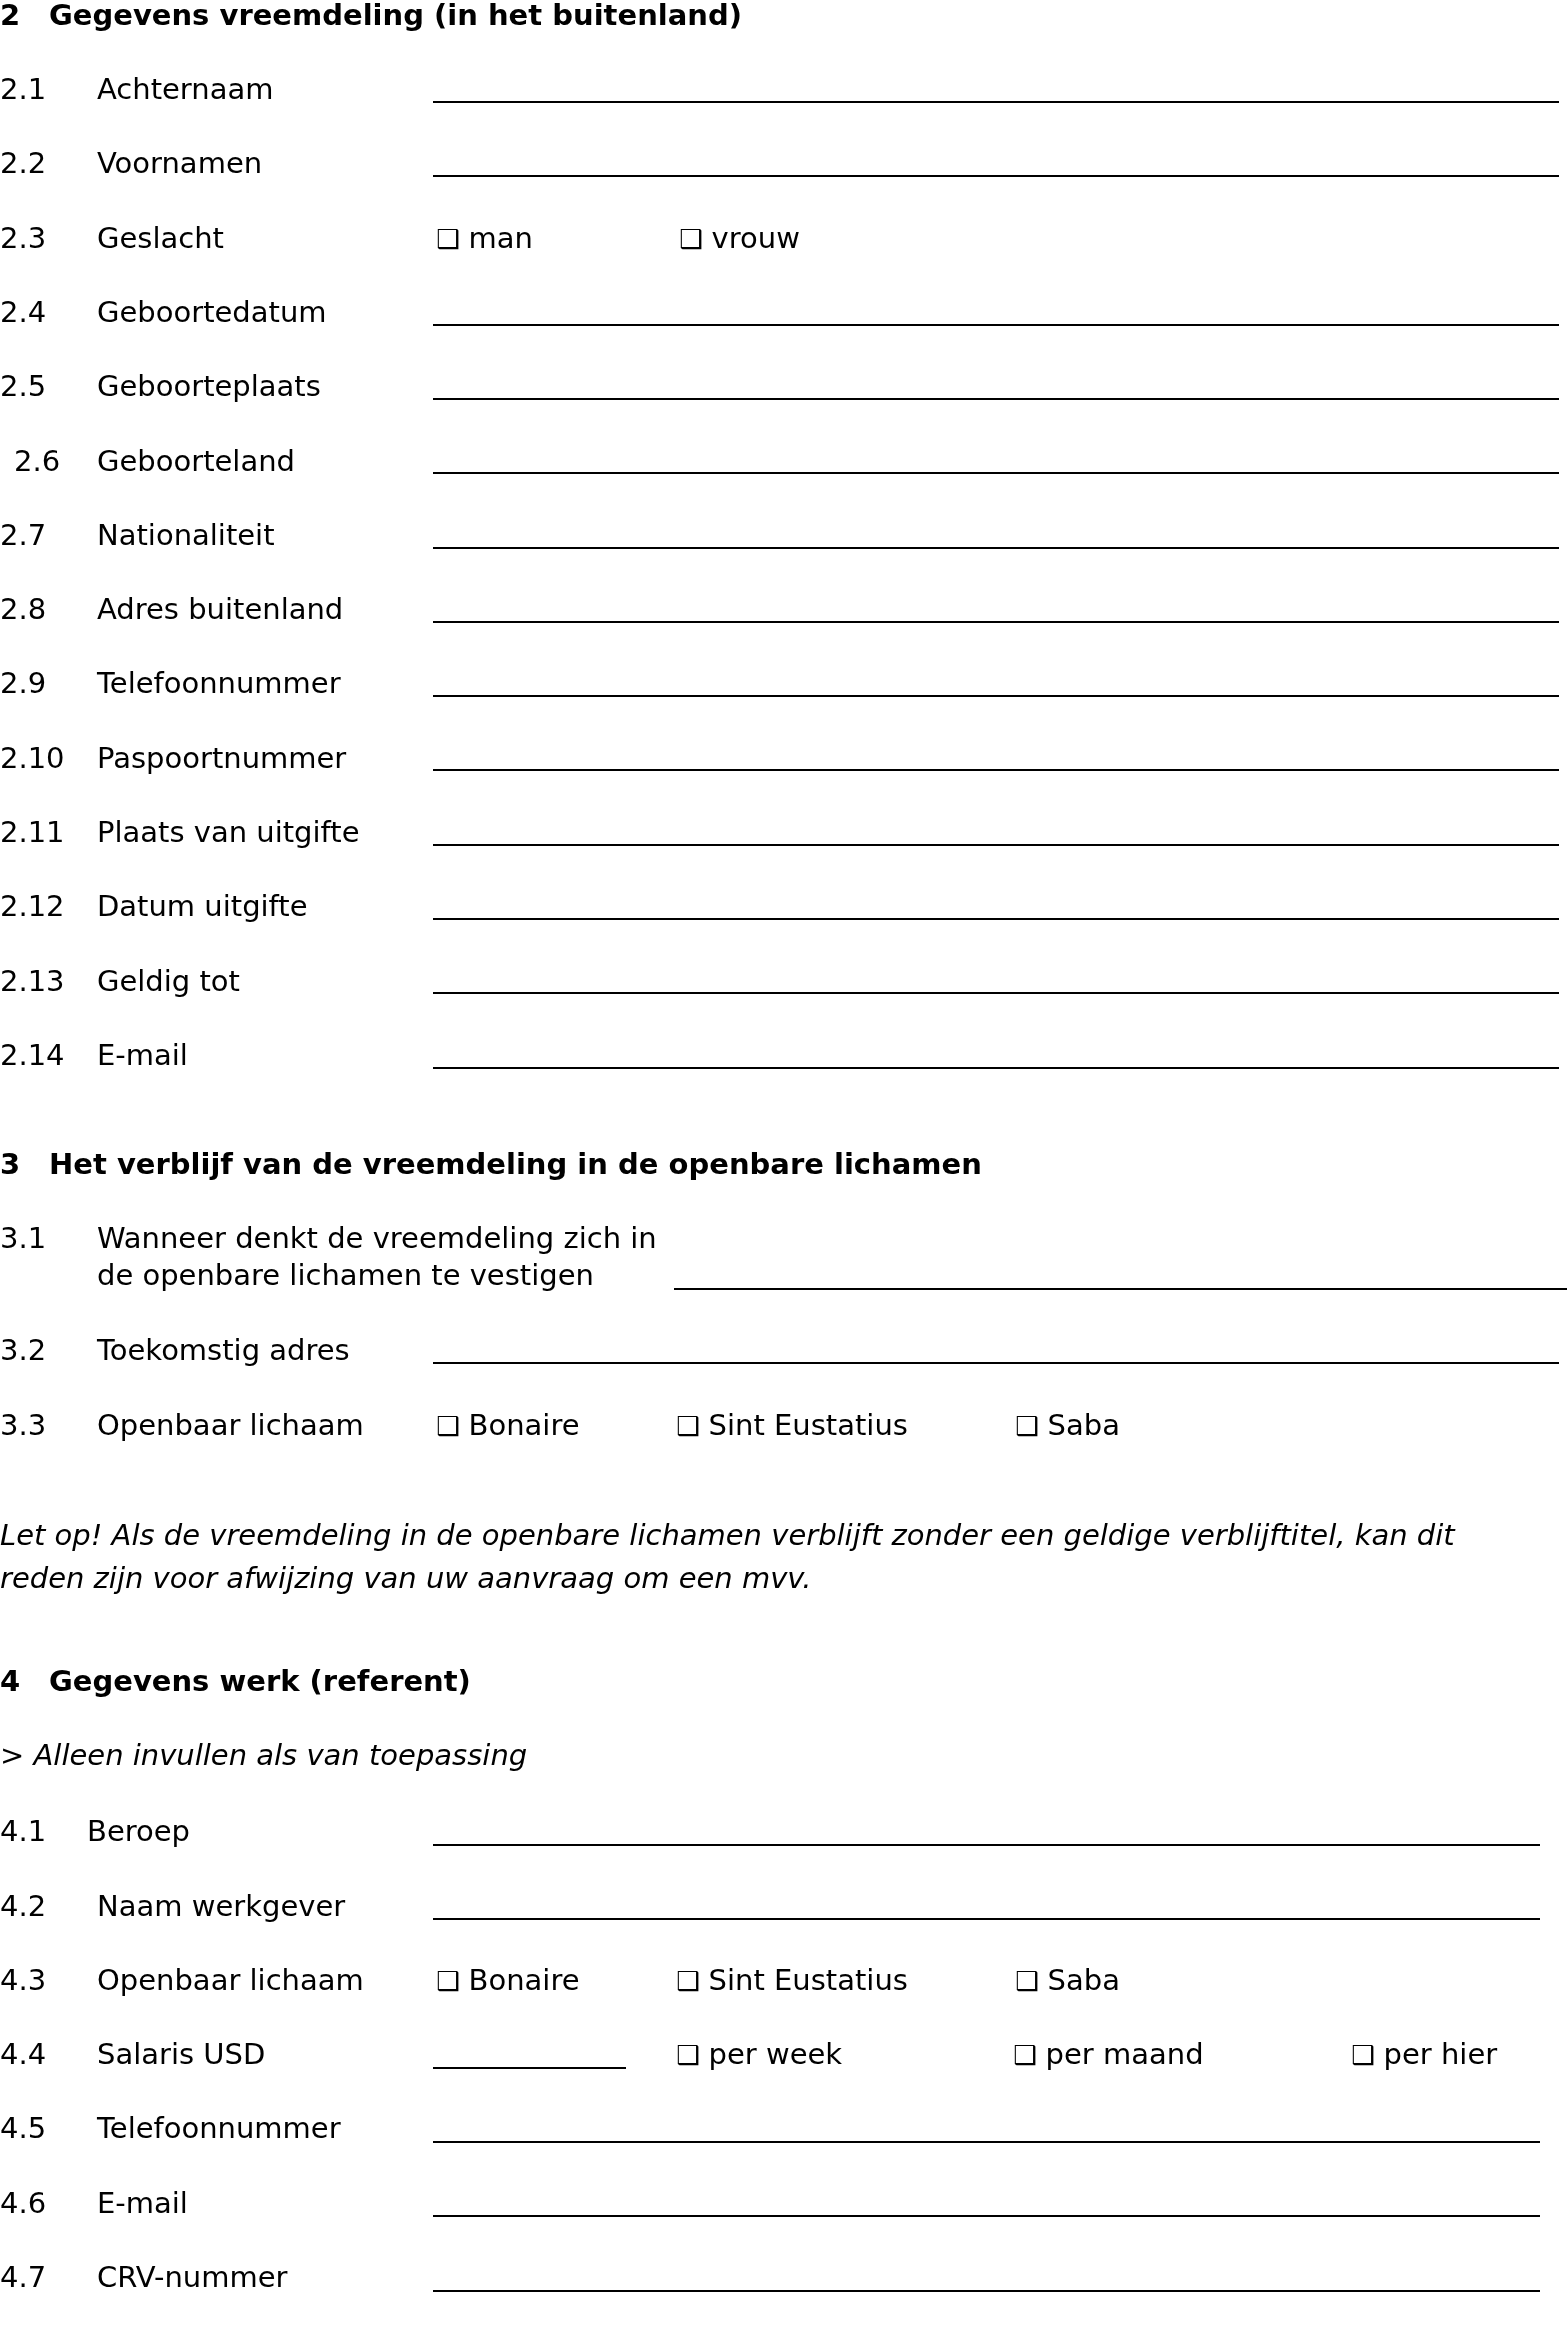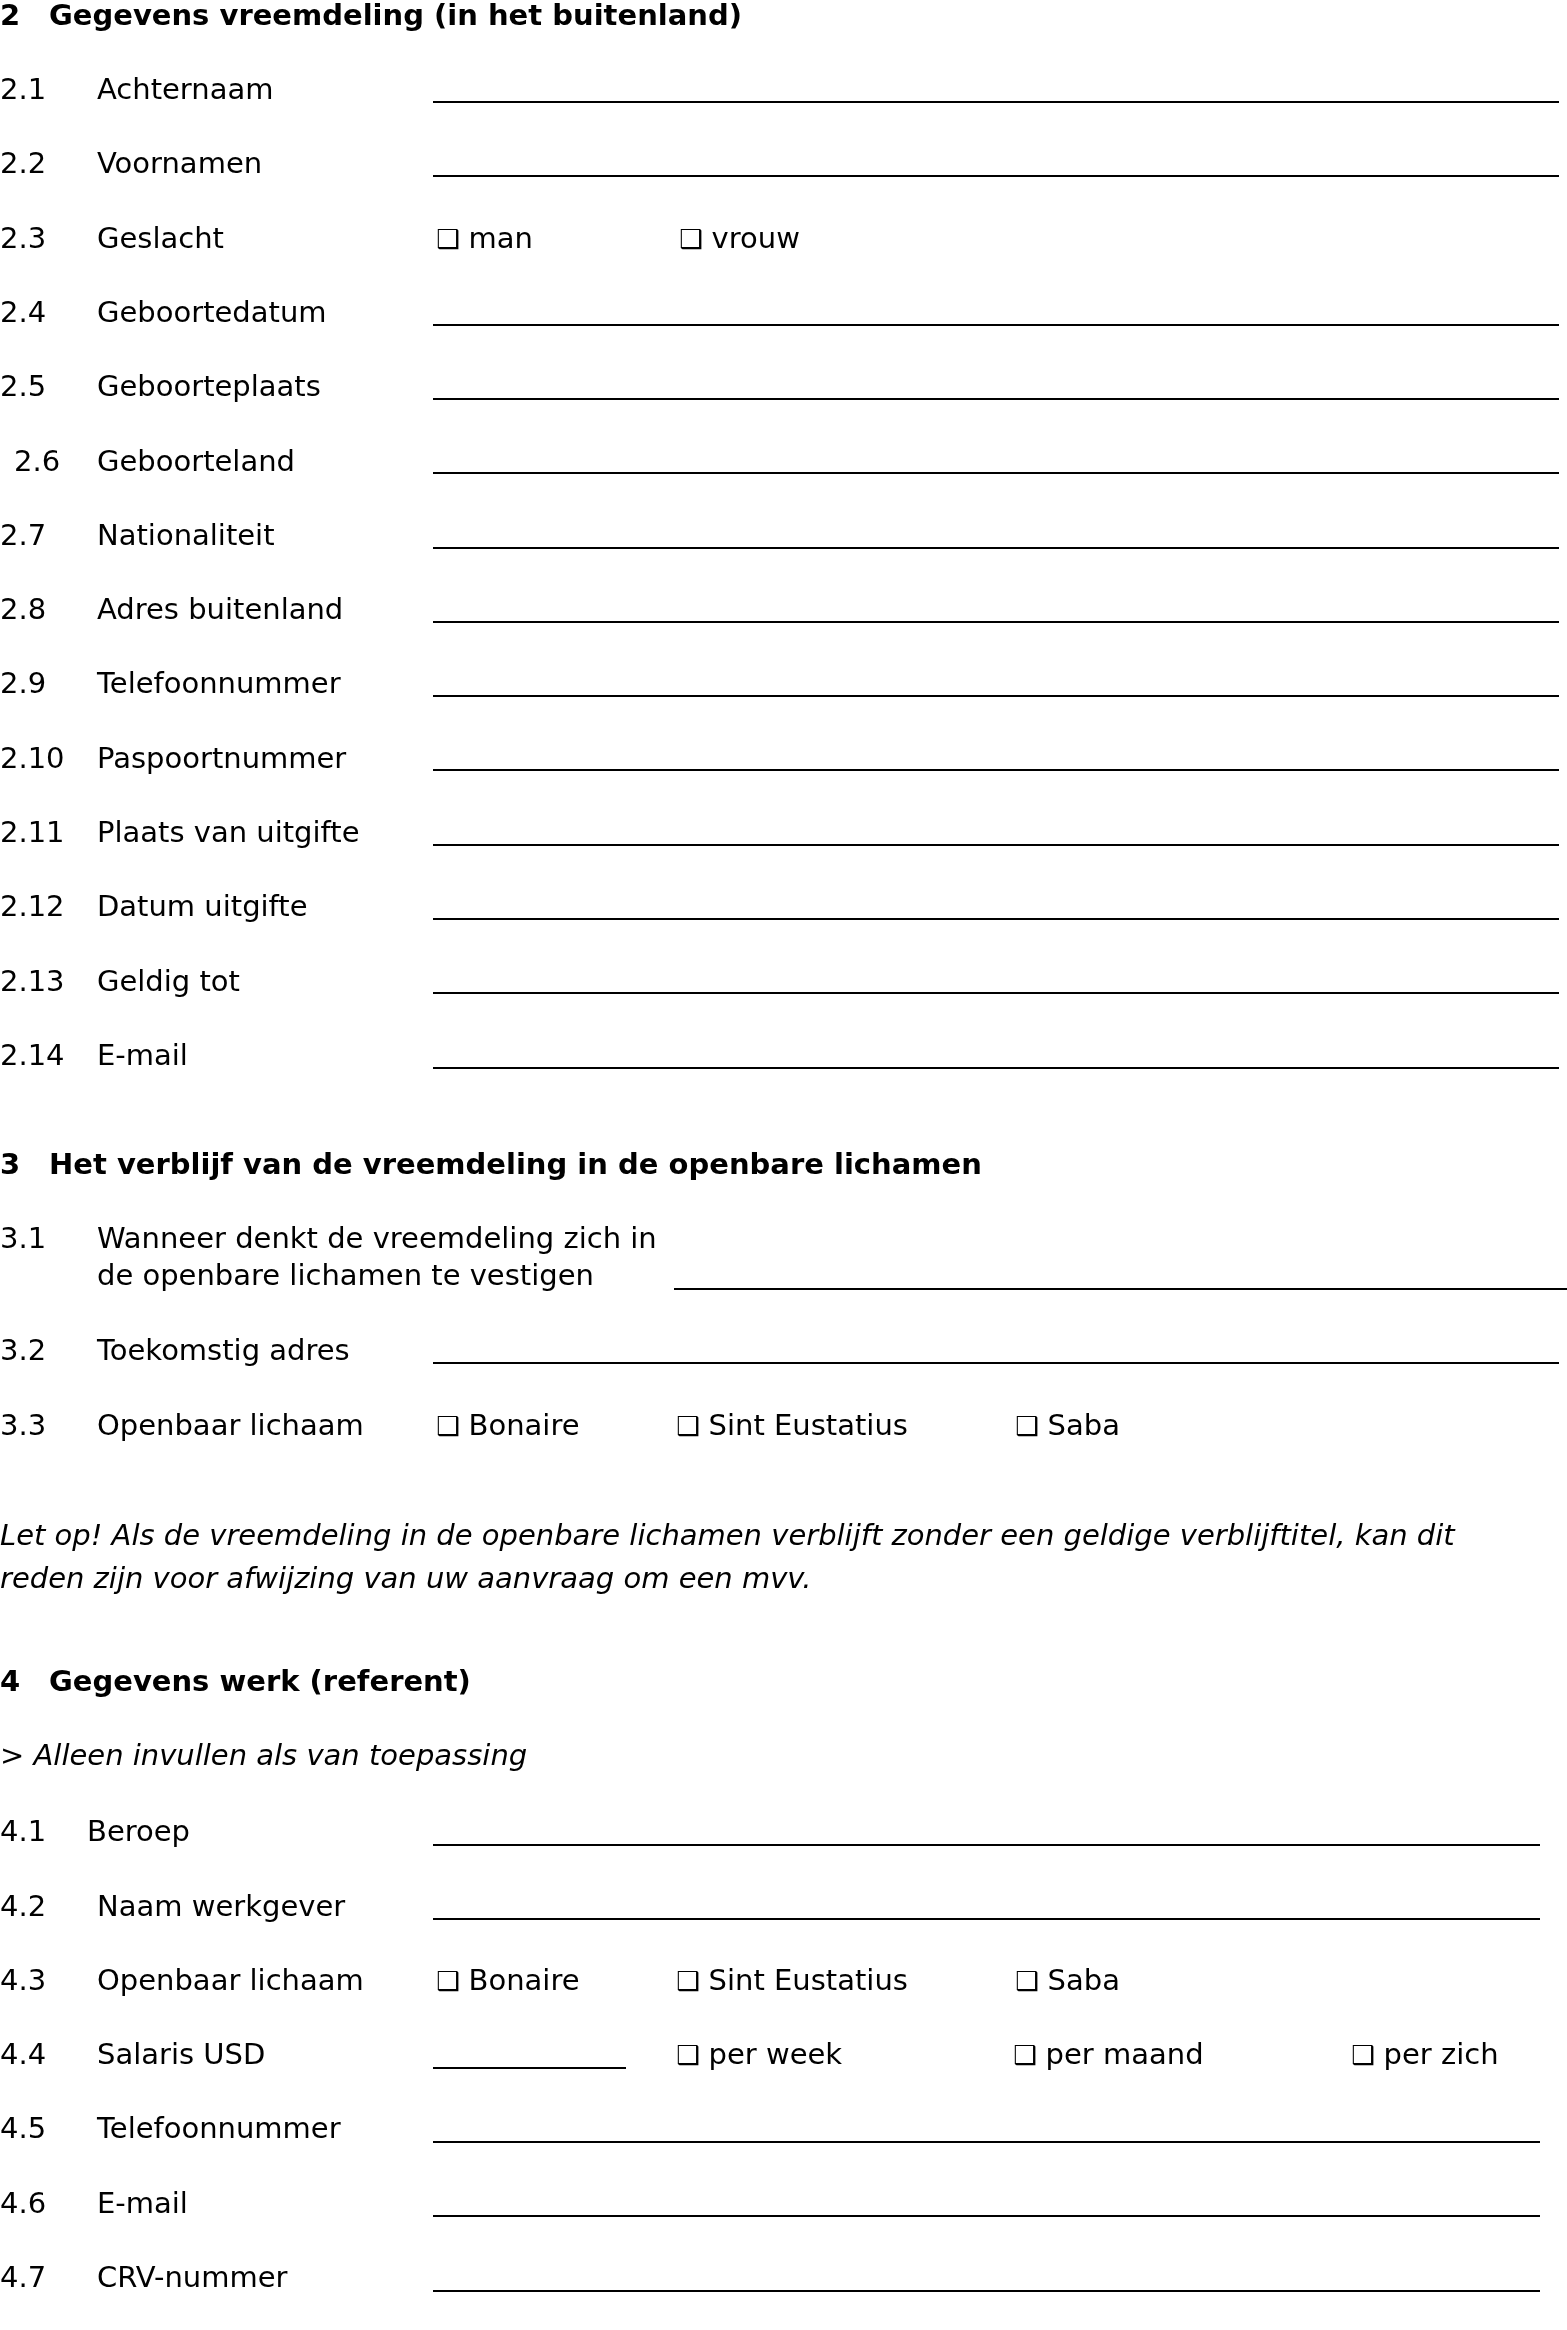--- a/index.html
+++ b/index.html
@@ -89,21 +89,21 @@
     <div class="abs " style="left: 0px; top: 1966px;">4.3</div>
     <div class="abs " style="left: 97px; top: 1966px;">Openbaar lichaam</div>
     <div class="opt" style="left: 436px; top: 1966px;"><span class="cb">❑</span><span>Bonaire</span></div>
     <div class="opt" style="left: 676px; top: 1966px;"><span class="cb">❑</span><span>Sint Eustatius</span></div>
     <div class="opt" style="left: 1015px; top: 1966px;"><span class="cb">❑</span><span>Saba</span></div>
     <div class="abs " style="left: 0px; top: 2040px;">4.4</div>
     <div class="abs " style="left: 97px; top: 2040px;">Salaris USD</div>
     <div class="line" style="left: 433px; width: 193px; top: 2067px;"></div>
     <div class="opt" style="left: 676px; top: 2040px;"><span class="cb">❑</span><span>per week</span></div>
     <div class="opt" style="left: 1013px; top: 2040px;"><span class="cb">❑</span><span>per maand</span></div>
-    <div class="opt" style="left: 1351px; top: 2040px;"><span class="cb">❑</span><span>per zich</span></div>
+    <div class="opt" style="left: 1351px; top: 2040px;"><span class="cb">❑</span><span>per hier</span></div>
     <div class="abs " style="left: 0px; top: 2114px;">4.5</div>
     <div class="abs " style="left: 97px; top: 2114px;">Telefoonnummer</div>
     <div class="line" style="left: 433px; width: 1107px; top: 2141px;"></div>
     <div class="abs " style="left: 0px; top: 2189px;">4.6</div>
     <div class="abs " style="left: 97px; top: 2189px;">E-mail</div>
     <div class="line" style="left: 433px; width: 1107px; top: 2215px;"></div>
     <div class="abs " style="left: 0px; top: 2263px;">4.7</div>
     <div class="abs " style="left: 97px; top: 2263px;">CRV-nummer</div>
     <div class="line" style="left: 433px; width: 1107px; top: 2290px;"></div>
     <div class="abs " style="left: 97px; top: 2300px; margin-top: 28px;">(als u hier al over beschikt)</div>

